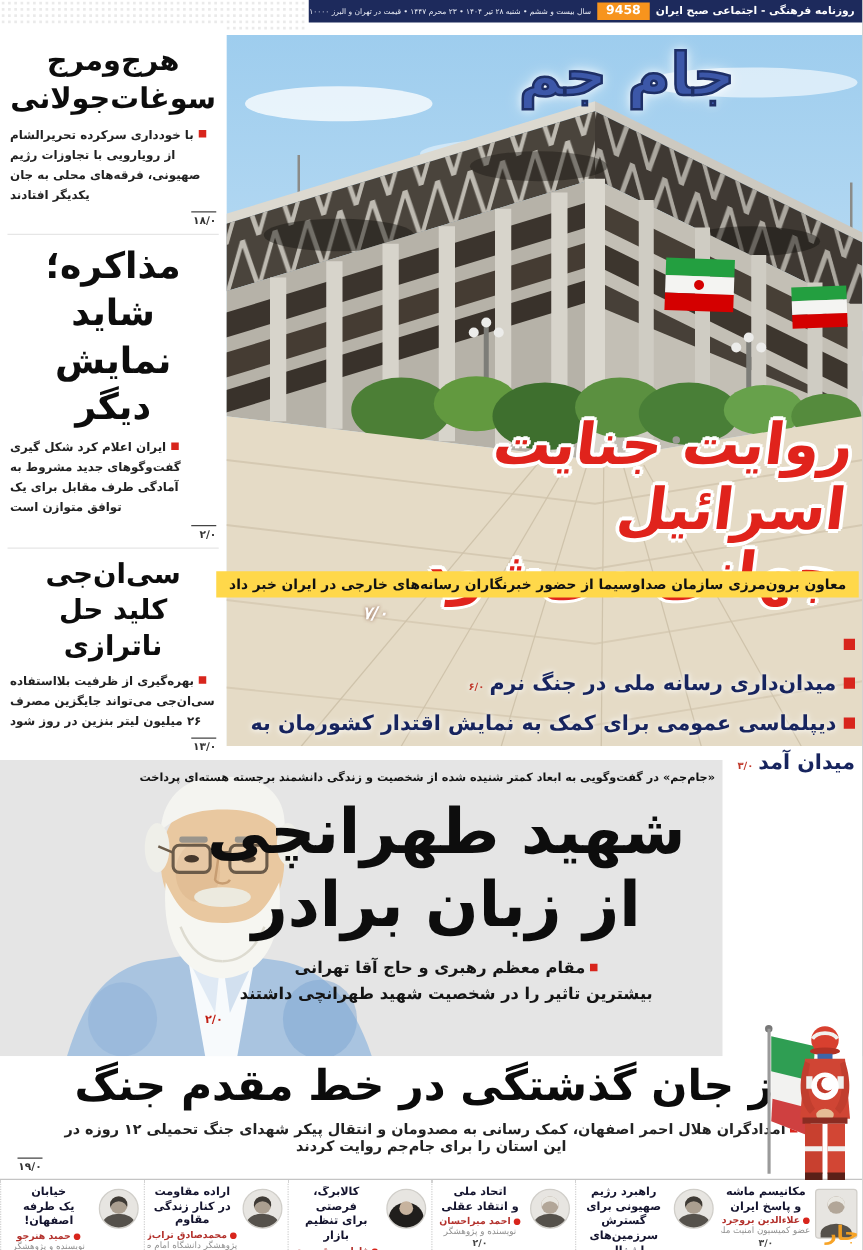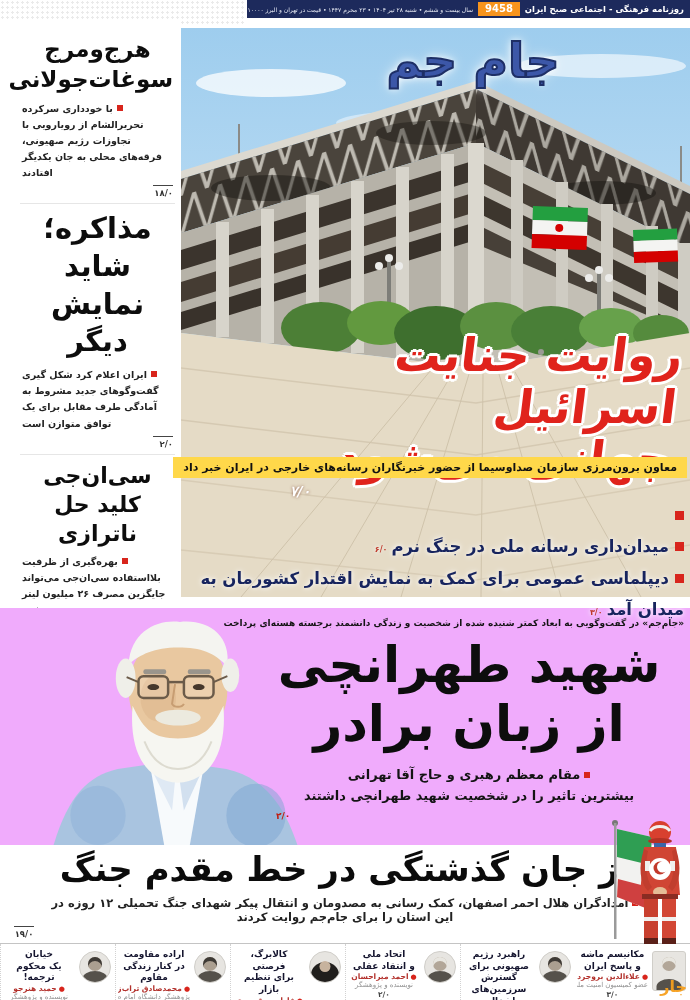--- a/index.html
+++ b/index.html
@@ -10,27 +10,27 @@
   
   .dots { position:absolute; left:0; top:0; width:244px; height:26px;
           background-image:radial-gradient(#d9d9d9 1px, transparent 1.2px); background-size:5px 5px; opacity:.55; }
   .header-bar { position:absolute; right:0; top:0; width:443px; height:18px; background:#1d2a5c;
                 display:flex; align-items:center; gap:5px; padding:0 6px; direction:rtl; overflow:hidden; }
   .masthead { color:#fff; font-size:8.5px; font-weight:bold; white-space:nowrap; }
   .issue-badge { background:#f7941d; color:#fff; font-size:10px; font-weight:bold; padding:1px 7px; line-height:1.2; }
   .dateline { color:#e9ecf5; font-size:6px; white-space:nowrap; }
 
   
-  .logo { position:absolute; left:358px; top:28px; width:230px; height:66px; text-align:center; z-index:6;
+  .logo { position:absolute; left:358px; top:28px; width:230px; height:66px; z-index:6;
           font-size:47px; font-weight:bold; color:#3c57a8; line-height:66px;
           -webkit-text-stroke:2px #1e2f66; text-shadow:0 0 7px rgba(255,255,255,.95), 0 0 14px rgba(255,255,255,.8); }
 
   
   .left-col { position:absolute; left:0; top:20px; width:181px; height:588px; background:#fff; padding:8px 6px 0 6px; }
-  .lc-story { padding:6px 2px 5px 2px; border-bottom:1px solid #e6e6e6;margin-left:14px; }
+  .lc-story { padding:6px 2px 5px 2px; border-bottom:1px solid #e6e6e6; }
   .lc-story:last-child { border-bottom:none; }
   .lc-title { font-weight:bold; color:#0d0d0d; text-align:center; font-size:23px; line-height:1.32; }
   .lc-title.big { font-size:29px; line-height:1.3; }
   .lc-title.blue { color:#2b3f96; font-size:19px; }
   .lc-sub { margin-top:6px; font-size:9.5px; font-weight:bold; color:#222; line-height:1.7; text-align:left; }
   .sq { display:inline-block; width:6px; height:6px; background:#d8251c; margin-left:4px; vertical-align:1px; }
   .lc-page { margin-top:4px; text-align:right; font-size:8.5px; color:#333; font-weight:bold; padding-left:4px; }
   .lc-page::before { content:""; display:block; width:20px; border-top:1px solid #444; margin-bottom:2px; }
 
   
@@ -45,21 +45,21 @@
                  font-size:11px; font-weight:bold; padding:4px 10px; white-space:nowrap; }
   .main-page { position:absolute; left:290px; top:483px; z-index:5; color:#fff; font-size:14px; font-weight:bold;
                text-shadow:0 0 3px rgba(120,60,40,.8);font-style:italic; }
   .main-bullets { position:absolute; right:6px; top:500px; width:500px; z-index:5; text-align:right; }
   .mb-row { font-size:16.5px; font-weight:bold; color:#17245e; line-height:1.9;
             text-shadow:0 0 4px rgba(255,255,255,.9), 0 0 8px rgba(255,255,255,.7); }
   .mb-row .sq { width:9px; height:9px; margin-left:6px; }
   .mb-page { font-size:8px; color:#c0392b; margin-right:4px; font-weight:bold; }
 
   
-  .feature { position:absolute; left:0; top:608px; width:690px; height:237px; background:#f0abfc; overflow:hidden; }
+  .feature { position:absolute; left:0; top:608px; width:578px; height:237px; background:#e5e5e5; overflow:hidden; }
   .portrait { position:absolute; left:12px; bottom:0; width:330px; height:232px; }
   .feature-text { position:absolute; right:6px; top:10px; width:430px; text-align:center; direction:rtl; }
   .f-kicker { font-size:9px; font-weight:bold; color:#141414; white-space:nowrap; }
   .f-headline { margin-top:8px; font-size:50px; font-weight:bold; color:#0d0d0d; line-height:1.18; }
   .f-sub { margin-top:10px; font-size:13px; font-weight:bold; color:#141414; line-height:1.65; }
   .f-page { margin-top:4px; text-align:left; padding-left:22px; font-size:9px; font-weight:bold; color:#c01d12; }
 
   
   .war { position:absolute; left:0; top:845px; width:690px; height:98px; background:#fff; text-align:center; }
   .w-headline { margin-top:4px; font-size:34px; font-weight:bold; color:#0b0b0b; line-height:1.2; }
@@ -369,21 +369,21 @@
 در کنار زندگی مقاوم</div>
         <div class="op-author"><span class="dot">●</span><span>محمدصادق تراب‌زاده جهرمی</span></div>
         <div class="op-role">پژوهشگر دانشگاه امام صادق(ع)</div>
 
       </div>
     </div>
     <div class="op">
       <div class="avatar hair"></div>
       <div class="op-text">
         <div class="op-title pre">خیابان
-یک محکوم ترجمه!</div>
+یک طرفه اصفهان!</div>
         <div class="op-author"><span class="dot">●</span><span>حمید هنرجو</span></div>
         <div class="op-role">نویسنده و پژوهشگر</div>
 
       </div>
     </div>
   </div>
 
   <div class="corner-tag">جار</div>
 
 </div>

